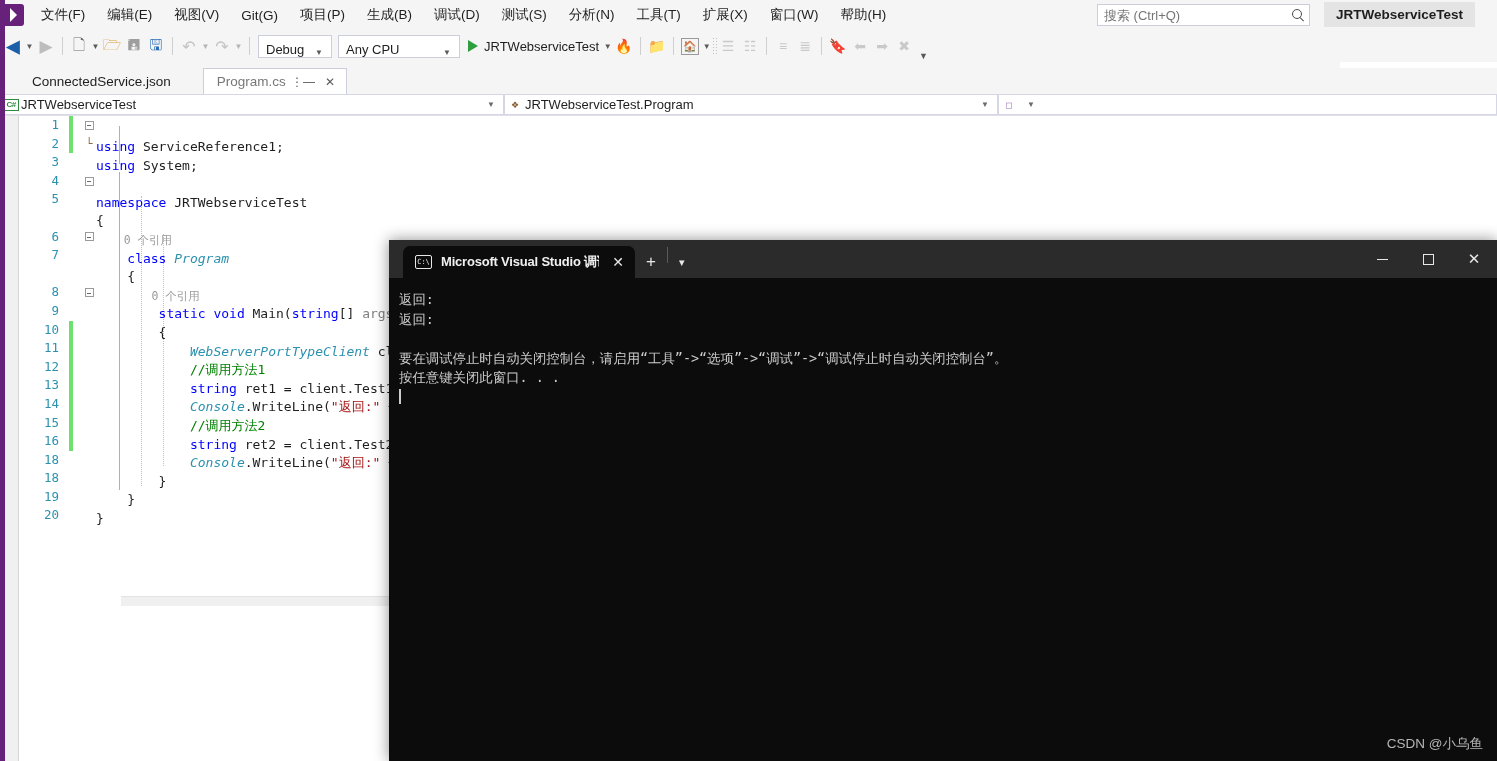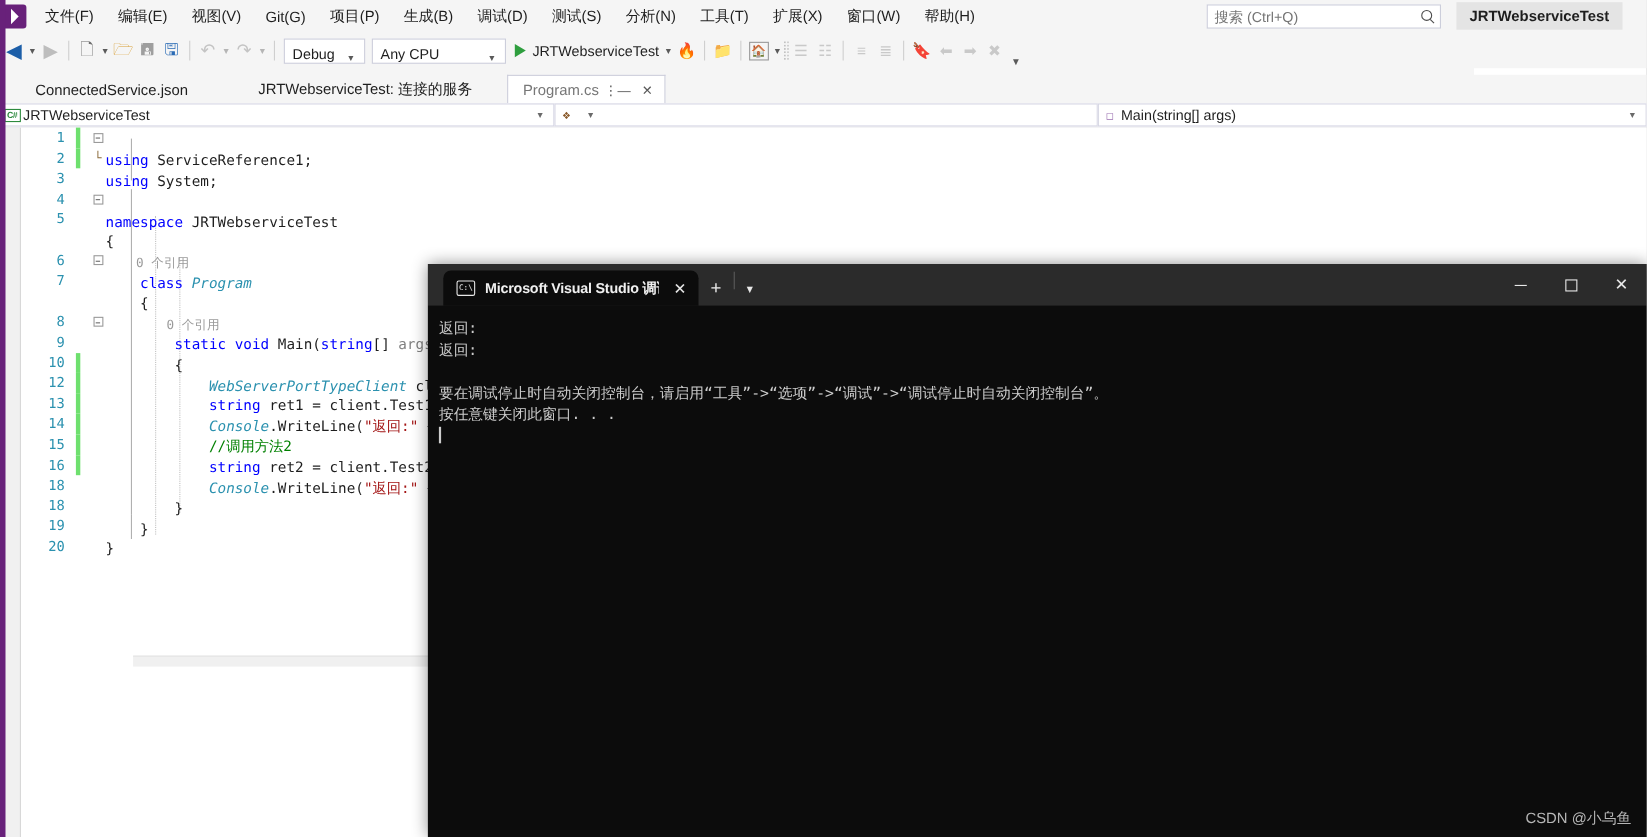--- a/index.html
+++ b/index.html
@@ -541,45 +541,42 @@
     <div class="tb-btn ico-dim">⬅</div>
     <div class="tb-btn ico-dim">➡</div>
     <div class="tb-btn ico-dim">✖</div>
     <div class="tb-overflow">▼</div>
   </div>
 
   <div class="tabstrip">
     <div class="doc-tab">
       <span>ConnectedService.json</span>
     </div>
-    <div class="doc-tab">
-      <span>JRTWebserviceTest: 连接的服务</span>
-    </div>
     <div class="doc-tab active">
       <span>Program.cs</span>
       <span class="tab-pin">⋮—</span>
       <span class="tab-close">✕</span>
     </div>
   </div>
 
   <div class="navbar">
     <div class="nav-combo nc1">
       <span class="nc-ico">
           <span class="cs-badge">C#</span>
         </span>
       <span class="nc-text">JRTWebserviceTest</span>
       <span class="nc-arrow">▼</span>
     </div>
     <div class="nav-combo nc2">
       <span class="nc-ico ns-ico">❖</span>
+      <span class="nc-text">JRTWebserviceTest.Program</span>
       <span class="nc-arrow">▼</span>
     </div>
     <div class="nav-combo nc3">
       <span class="nc-ico m-ico">◻</span>
-      <span class="nc-text">Main(string[] args)</span>
       <span class="nc-arrow">▼</span>
     </div>
   </div>
 
   <div class="editor-shell">
     <div class="editor-area">
 
       <div class="indent-guides">
         <div class="structline" style="left:100px; top:10px; height:38px;"></div>
         <div class="structline" style="left:100px; top:56px; height:296px;"></div>
@@ -594,20 +591,21 @@
           <div class="code-line"><span class="ln">3</span><span class="changebar"></span><span class="glyph"></span><span class="code-txt"></span></div>
           <div class="code-line"><span class="ln">4</span><span class="changebar"></span><span class="glyph"><span class="fold-box"></span></span><span class="code-txt"><span class="k">namespace </span><span class="p">JRTWebserviceTest</span></span></div>
           <div class="code-line"><span class="ln">5</span><span class="changebar"></span><span class="glyph"></span><span class="code-txt"><span class="p">{</span></span></div>
           <div class="code-line"><span class="ln"></span><span class="changebar"></span><span class="glyph"></span><span class="code-txt"><span class="ref">    0 个引用</span></span></div>
           <div class="code-line"><span class="ln">6</span><span class="changebar"></span><span class="glyph"><span class="fold-box"></span></span><span class="code-txt"><span class="k">    class </span><span class="t">Program</span></span></div>
           <div class="code-line"><span class="ln">7</span><span class="changebar"></span><span class="glyph"></span><span class="code-txt"><span class="p">    {</span></span></div>
           <div class="code-line"><span class="ln"></span><span class="changebar"></span><span class="glyph"></span><span class="code-txt"><span class="ref">        0 个引用</span></span></div>
           <div class="code-line"><span class="ln">8</span><span class="changebar"></span><span class="glyph"><span class="fold-box"></span></span><span class="code-txt"><span class="k">        static void </span><span class="p">Main</span><span class="p">(</span><span class="k">string</span><span class="p">[] </span><span class="g">args</span><span class="p">)</span></span></div>
           <div class="code-line"><span class="ln">9</span><span class="changebar"></span><span class="glyph"></span><span class="code-txt"><span class="p">        {</span></span></div>
           <div class="code-line"><span class="ln">10</span><span class="changebar green"></span><span class="glyph"></span><span class="code-txt"><span class="p">            </span><span class="t">WebServerPortTypeClient</span><span class="p"> clie</span></span></div>
+          <div class="code-line"><span class="ln">11</span><span class="changebar green"></span><span class="glyph"></span><span class="code-txt"><span class="c">            //调用方法1</span></span></div>
           <div class="code-line"><span class="ln">12</span><span class="changebar green"></span><span class="glyph"></span><span class="code-txt"><span class="k">            string</span><span class="p"> ret1 = client.Test1As</span></span></div>
           <div class="code-line"><span class="ln">13</span><span class="changebar green"></span><span class="glyph"></span><span class="code-txt"><span class="t">            Console</span><span class="p">.WriteLine(</span><span class="s">"返回:"</span><span class="p"> + </span></span></div>
           <div class="code-line"><span class="ln">14</span><span class="changebar green"></span><span class="glyph"></span><span class="code-txt"><span class="c">            //调用方法2</span></span></div>
           <div class="code-line"><span class="ln">15</span><span class="changebar green"></span><span class="glyph"></span><span class="code-txt"><span class="k">            string</span><span class="p"> ret2 = client.Test2As</span></span></div>
           <div class="code-line"><span class="ln">16</span><span class="changebar green"></span><span class="glyph"></span><span class="code-txt"><span class="t">            Console</span><span class="p">.WriteLine(</span><span class="s">"返回:"</span><span class="p"> + </span></span></div>
           <div class="code-line"><span class="ln">18</span><span class="changebar"></span><span class="glyph"></span><span class="code-txt"><span class="p">        }</span></span></div>
           <div class="code-line"><span class="ln">18</span><span class="changebar"></span><span class="glyph"></span><span class="code-txt"><span class="p">    }</span></span></div>
           <div class="code-line"><span class="ln">19</span><span class="changebar"></span><span class="glyph"></span><span class="code-txt"><span class="p">}</span></span></div>
           <div class="code-line"><span class="ln">20</span><span class="changebar"></span><span class="glyph"></span><span class="code-txt"></span></div>
         </div>

